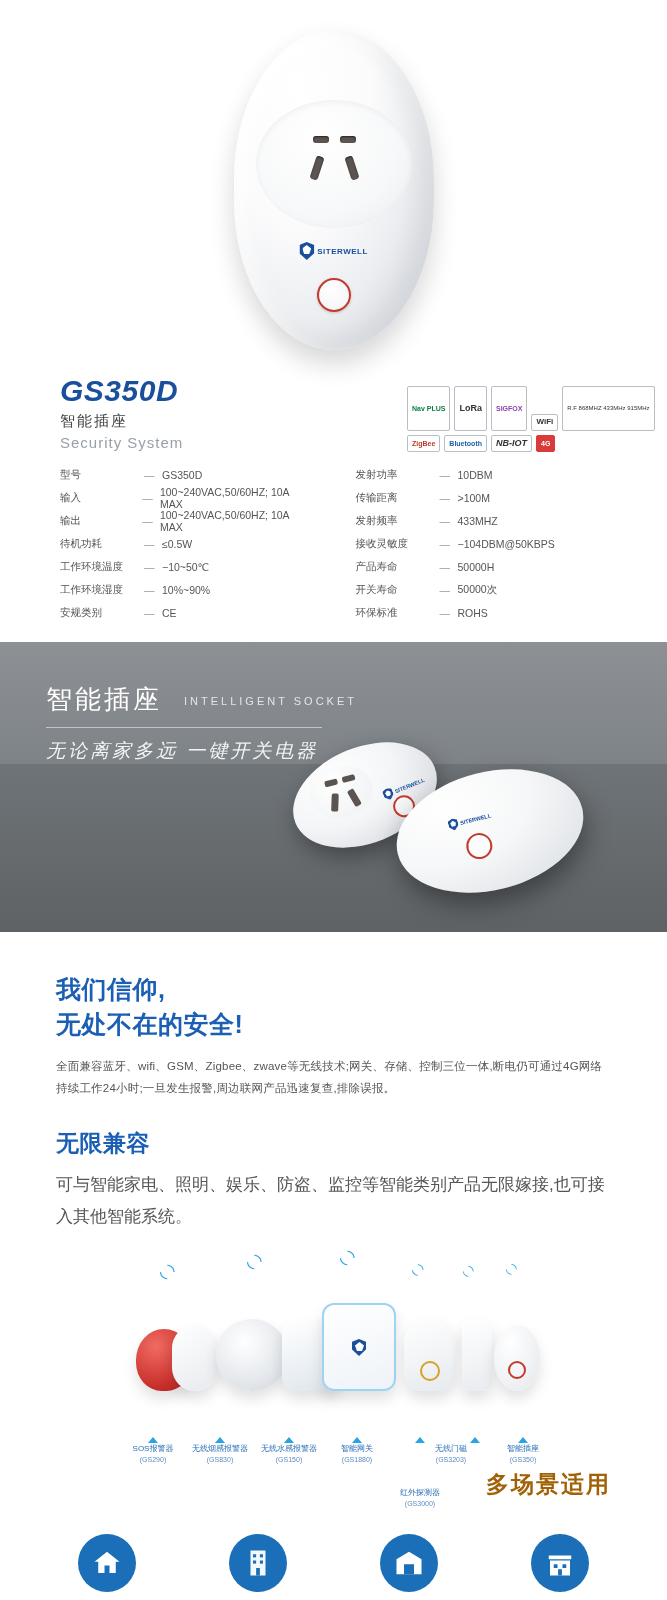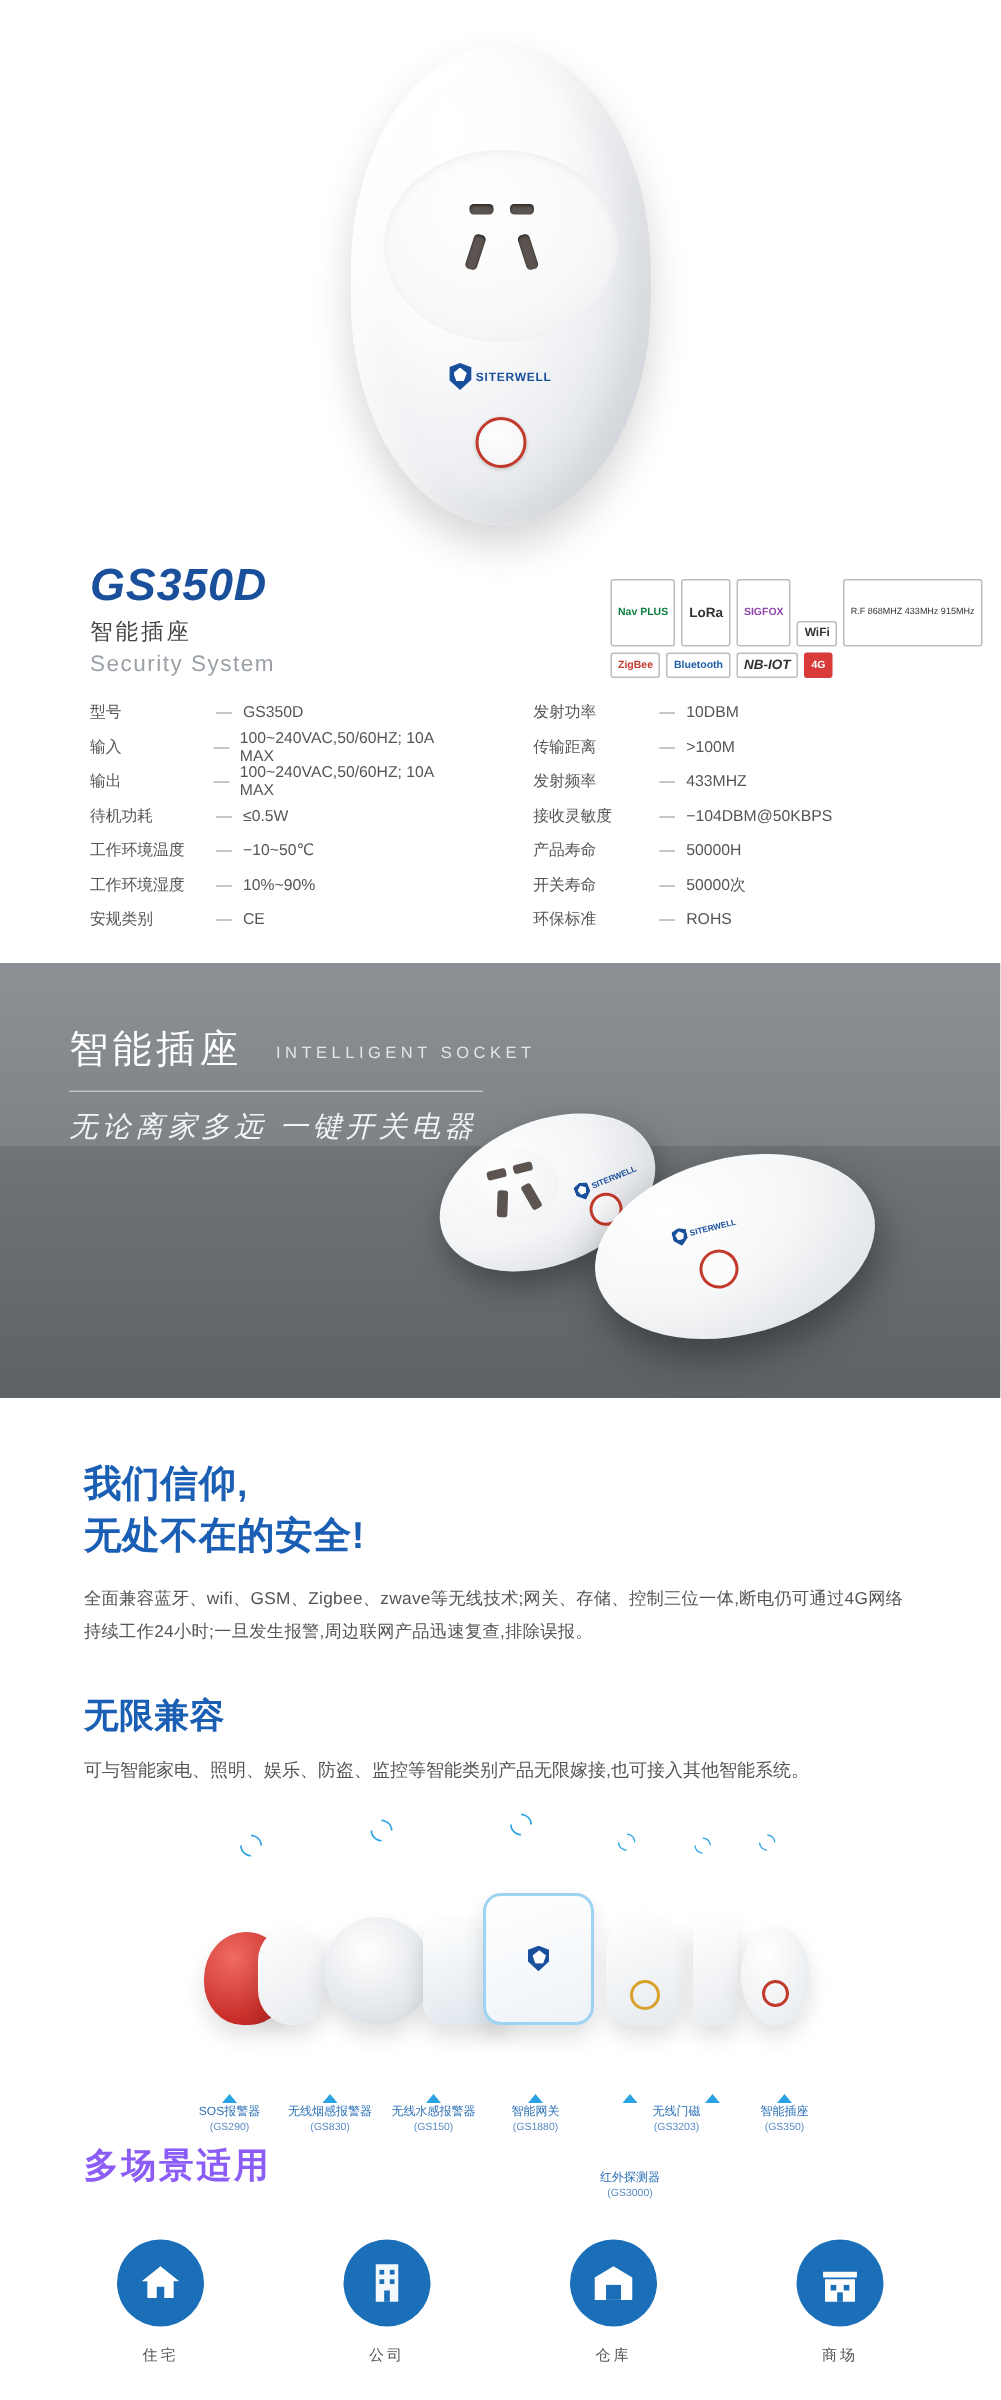--- a/index.html
+++ b/index.html
@@ -185,21 +185,21 @@
 
   
   .belief { padding: 40px 56px 0 56px; }
   .belief h2 {
     color: #1a5fb4; font-size: 25px; line-height: 1.38; font-weight: bold; letter-spacing: .5px;
   }
   .belief p {
     margin-top: 14px; font-size: 11.5px; line-height: 1.95; color: #555; letter-spacing: .2px;
   }
   .compat-h { color: #1a5fb4; font-size: 23px; font-weight: bold; margin-top: 28px; letter-spacing: .5px; }
-  .compat-p { margin-top: 10px; font-size: 12px; line-height: 1.9; color: #555; }
+  .compat-p { margin-top: 10px; font-size: 17px; line-height: 1.9; color: #555; }
 
   
   .lineup { position: relative; height: 200px; margin-top: 10px; }
   .dev { position: absolute; bottom: 52px; }
   .dev .shape { position: relative; box-shadow: 0 8px 14px rgba(0,0,0,.12); }
   .wifi-arc {
     position: absolute; color: #29a3e3; font-size: 19px; line-height: 1;
   }
   .labels { position: absolute; bottom: 0; left: 0; right: 0; }
   .lab {
@@ -207,21 +207,21 @@
   }
   .lab .code { color: #5b8cc4; font-size: 7px; }
   .arrow {
     position: absolute; width: 0; height: 0;
     border-left: 5px solid transparent; border-right: 5px solid transparent;
     border-bottom: 6px solid #29a3e3;
   }
 
   
   .multi { padding: 26px 56px 0 56px; }
-  .multi h2 { color: #8b5cf6; font-size: 23px; letter-spacing: 2px; }
+  .multi h2 { color: #a16207; font-size: 23px; letter-spacing: 2px; text-align: right; }
   .icon-row { display: flex; justify-content: space-between; margin-top: 34px; padding: 0 6px; }
   .icon-item { width: 90px; text-align: center; }
   .circ {
     width: 58px; height: 58px; border-radius: 50%;
     background: #1a6fb8; margin: 0 auto;
     display: flex; align-items: center; justify-content: center;
   }
   .circ svg { width: 30px; height: 30px; fill: #fff; }
   .icon-cap { margin-top: 12px; font-size: 10px; color: #555; letter-spacing: 2px; }
 </style>

